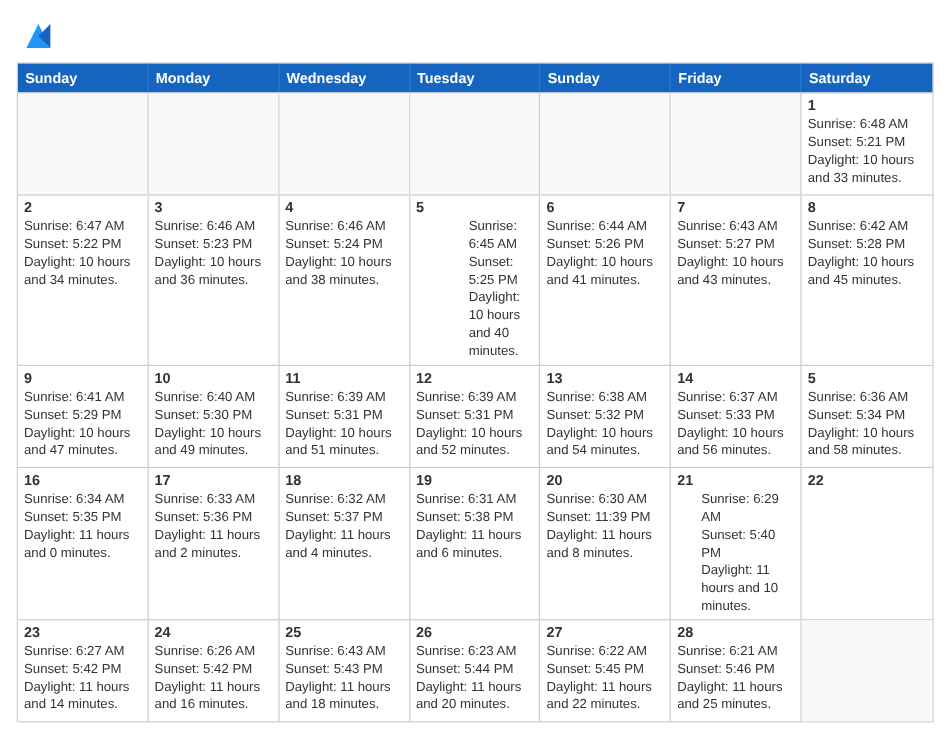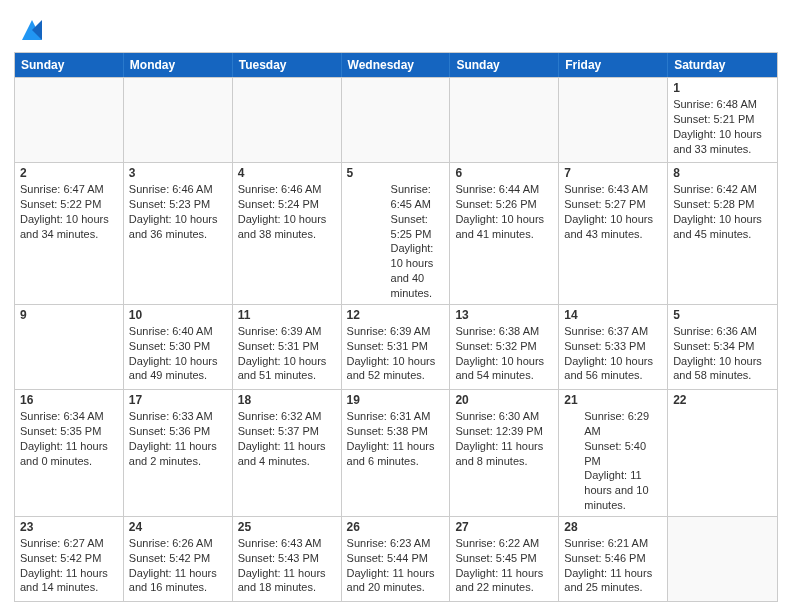--- a/index.html
+++ b/index.html
@@ -126,22 +126,22 @@
     <div class="title-block">
       <div class="month-title"></div>
       <div class="location"></div>
     </div>
   </div>
 
   <div class="calendar">
     <div class="cal-header" id="cal-header">
         <div class="cal-header-cell">Sunday</div>
         <div class="cal-header-cell">Monday</div>
+        <div class="cal-header-cell">Wednesday</div>
         <div class="cal-header-cell">Tuesday</div>
-        <div class="cal-header-cell">Wednesday</div>
         <div class="cal-header-cell">Sunday</div>
         <div class="cal-header-cell">Friday</div>
         <div class="cal-header-cell">Saturday</div>
       </div>
     <div class="cal-body" id="cal-body">
         <div class="cal-row">
           <div class="cal-cell empty"></div>
           <div class="cal-cell empty"></div>
           <div class="cal-cell empty"></div>
           <div class="cal-cell empty"></div>
@@ -194,20 +194,23 @@
           <div class="cal-cell">
             <span class="day-num">8</span>
             <div class="cell-text" style="white-space: pre-line;">Sunrise: 6:42 AM
 Sunset: 5:28 PM
 Daylight: 10 hours and 45 minutes.</div>
           </div>
         </div>
         <div class="cal-row">
           <div class="cal-cell">
             <span class="day-num">9</span>
+            <div class="cell-text" style="white-space: pre-line;">Sunrise: 6:41 AM
+Sunset: 5:29 PM
+Daylight: 10 hours and 47 minutes.</div>
           </div>
           <div class="cal-cell">
             <span class="day-num">10</span>
             <div class="cell-text" style="white-space: pre-line;">Sunrise: 6:40 AM
 Sunset: 5:30 PM
 Daylight: 10 hours and 49 minutes.</div>
           </div>
           <div class="cal-cell">
             <span class="day-num">11</span>
             <div class="cell-text" style="white-space: pre-line;">Sunrise: 6:39 AM
@@ -260,21 +263,21 @@
           </div>
           <div class="cal-cell">
             <span class="day-num">19</span>
             <div class="cell-text" style="white-space: pre-line;">Sunrise: 6:31 AM
 Sunset: 5:38 PM
 Daylight: 11 hours and 6 minutes.</div>
           </div>
           <div class="cal-cell">
             <span class="day-num">20</span>
             <div class="cell-text" style="white-space: pre-line;">Sunrise: 6:30 AM
-Sunset: 12:39 PM
+Sunset: 11:39 PM
 Daylight: 11 hours and 8 minutes.</div>
           </div>
           <div class="cal-cell">
             <span class="day-num">21</span>
             <div class="cell-text" style="white-space: pre-line; margin-left: 20px;">Sunrise: 6:29 AM
 Sunset: 5:40 PM
 Daylight: 11 hours and 10 minutes.</div>
           </div>
           <div class="cal-cell">
             <span class="day-num">22</span>

